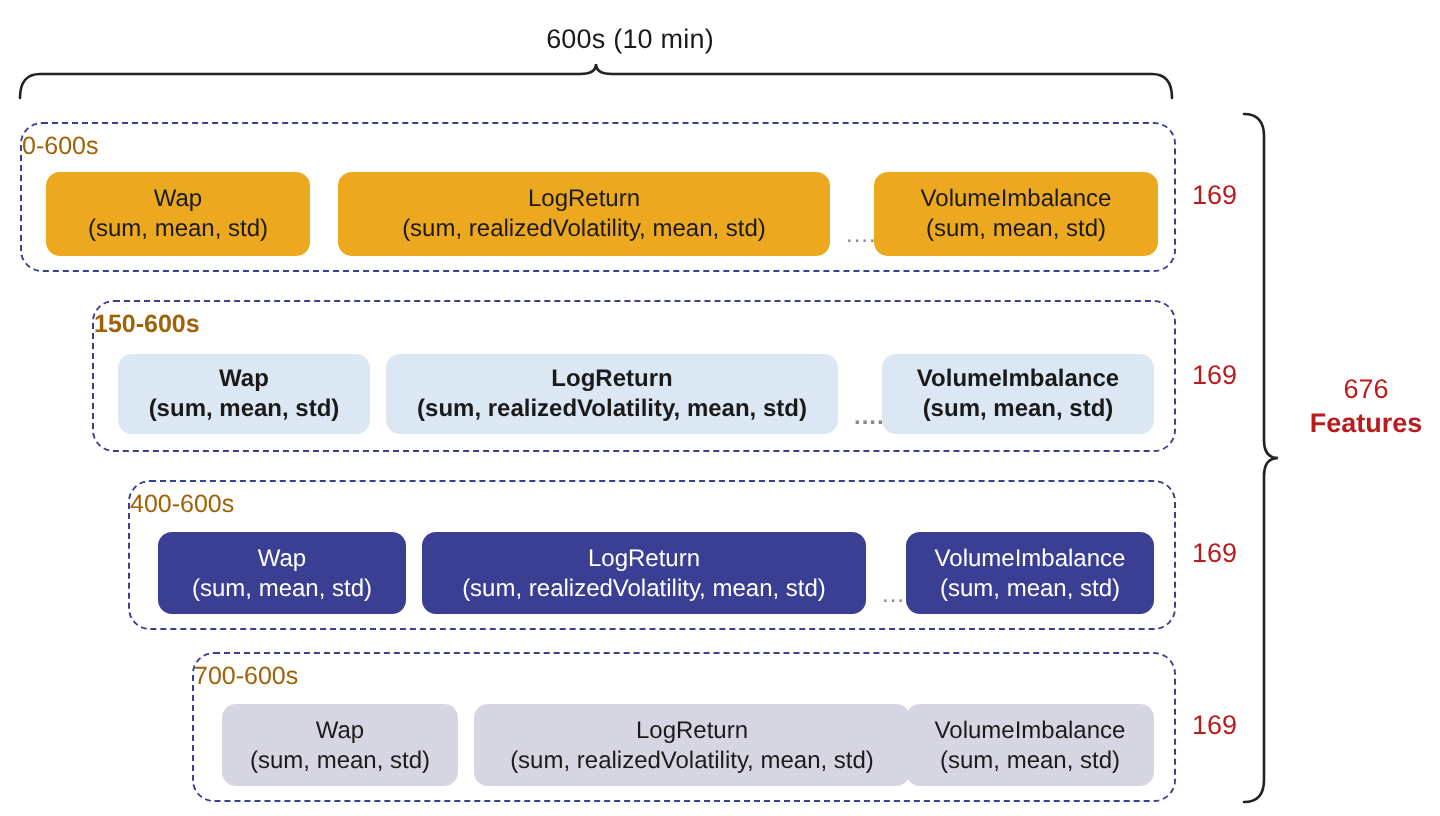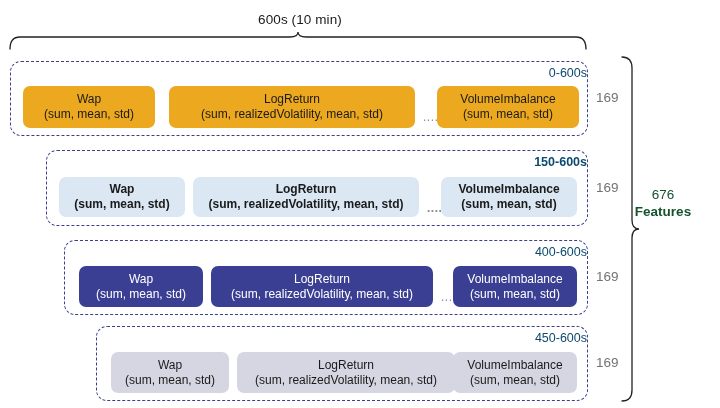--- a/index.html
+++ b/index.html
@@ -18,72 +18,72 @@
   #diagram {
     position: absolute;
     left: 0; top: 0;
     width: 720px;
     height: 408px;
   }
 
   
   .top-label {
     position: absolute;
-    left: 0;
+    left: 15px;
     top: 12px;
     width: 600px;
     text-align: center;
     font-size: 13.5px;
     color: #1a1a1a;
     letter-spacing: 0.1px;
   }
 
   
   .brace-svg {
     position: absolute;
     overflow: visible;
   }
   #top-brace { left: 8px; top: 32px; }
   #right-brace { left: 620px; top: 55px; }
 
   
   .total-label {
     position: absolute;
-    left: 628px;
+    left: 648px;
     top: 186px;
     width: 70px;
     text-align: center;
     font-size: 13.5px;
     line-height: 17px;
-    color: #14532d;
+    color: #b91c1c;
   }
   .total-label .num { display: block; }
   .total-label .word { display: block; font-weight: bold; }
 
   
   .window-row {
     position: absolute;
     border: 1.4px dashed #3b3f8f;
     border-radius: 11px;
     box-sizing: border-box;
     background: #ffffff;
   }
   .window-title {
     position: absolute;
     left: 0;
     right: 0;
     top: 4px;
-    text-align: right;
+    text-align: left;
     font-size: 12.5px;
-    color: #0c4a6e;
+    color: #a16207;
   }
   .feat-count {
     position: absolute;
     font-size: 13.5px;
-    color: #737373;
+    color: #b91c1c;
     text-align: left;
   }
 
   
   .fbox {
     position: absolute;
     border-radius: 7px;
     box-sizing: border-box;
     display: flex;
     flex-direction: column;
@@ -195,21 +195,21 @@
     <div class="ellipsis" style="left:376px; top:49px;">......</div>
 
     <div class="fbox" style="left:388px; top:25px; width:124px; height:41px;">
       <span class="fname">VolumeImbalance</span>
       <span class="fagg">(sum, mean, std)</span>
     </div>
   </div>
   <div class="feat-count" style="left:596px; top:269px;">169</div>
 
   <div class="window-row theme-gray" style="left:96px; top:326px; width:492px; height:75px;">
-    <div class="window-title">450-600s</div>
+    <div class="window-title">700-600s</div>
 
     <div class="fbox" style="left:14px; top:25px; width:118px; height:41px;">
       <span class="fname">Wap</span>
       <span class="fagg">(sum, mean, std)</span>
     </div>
 
     <div class="fbox" style="left:140px; top:25px; width:218px; height:41px;">
       <span class="fname">LogReturn</span>
       <span class="fagg">(sum, realizedVolatility, mean, std)</span>
     </div>

